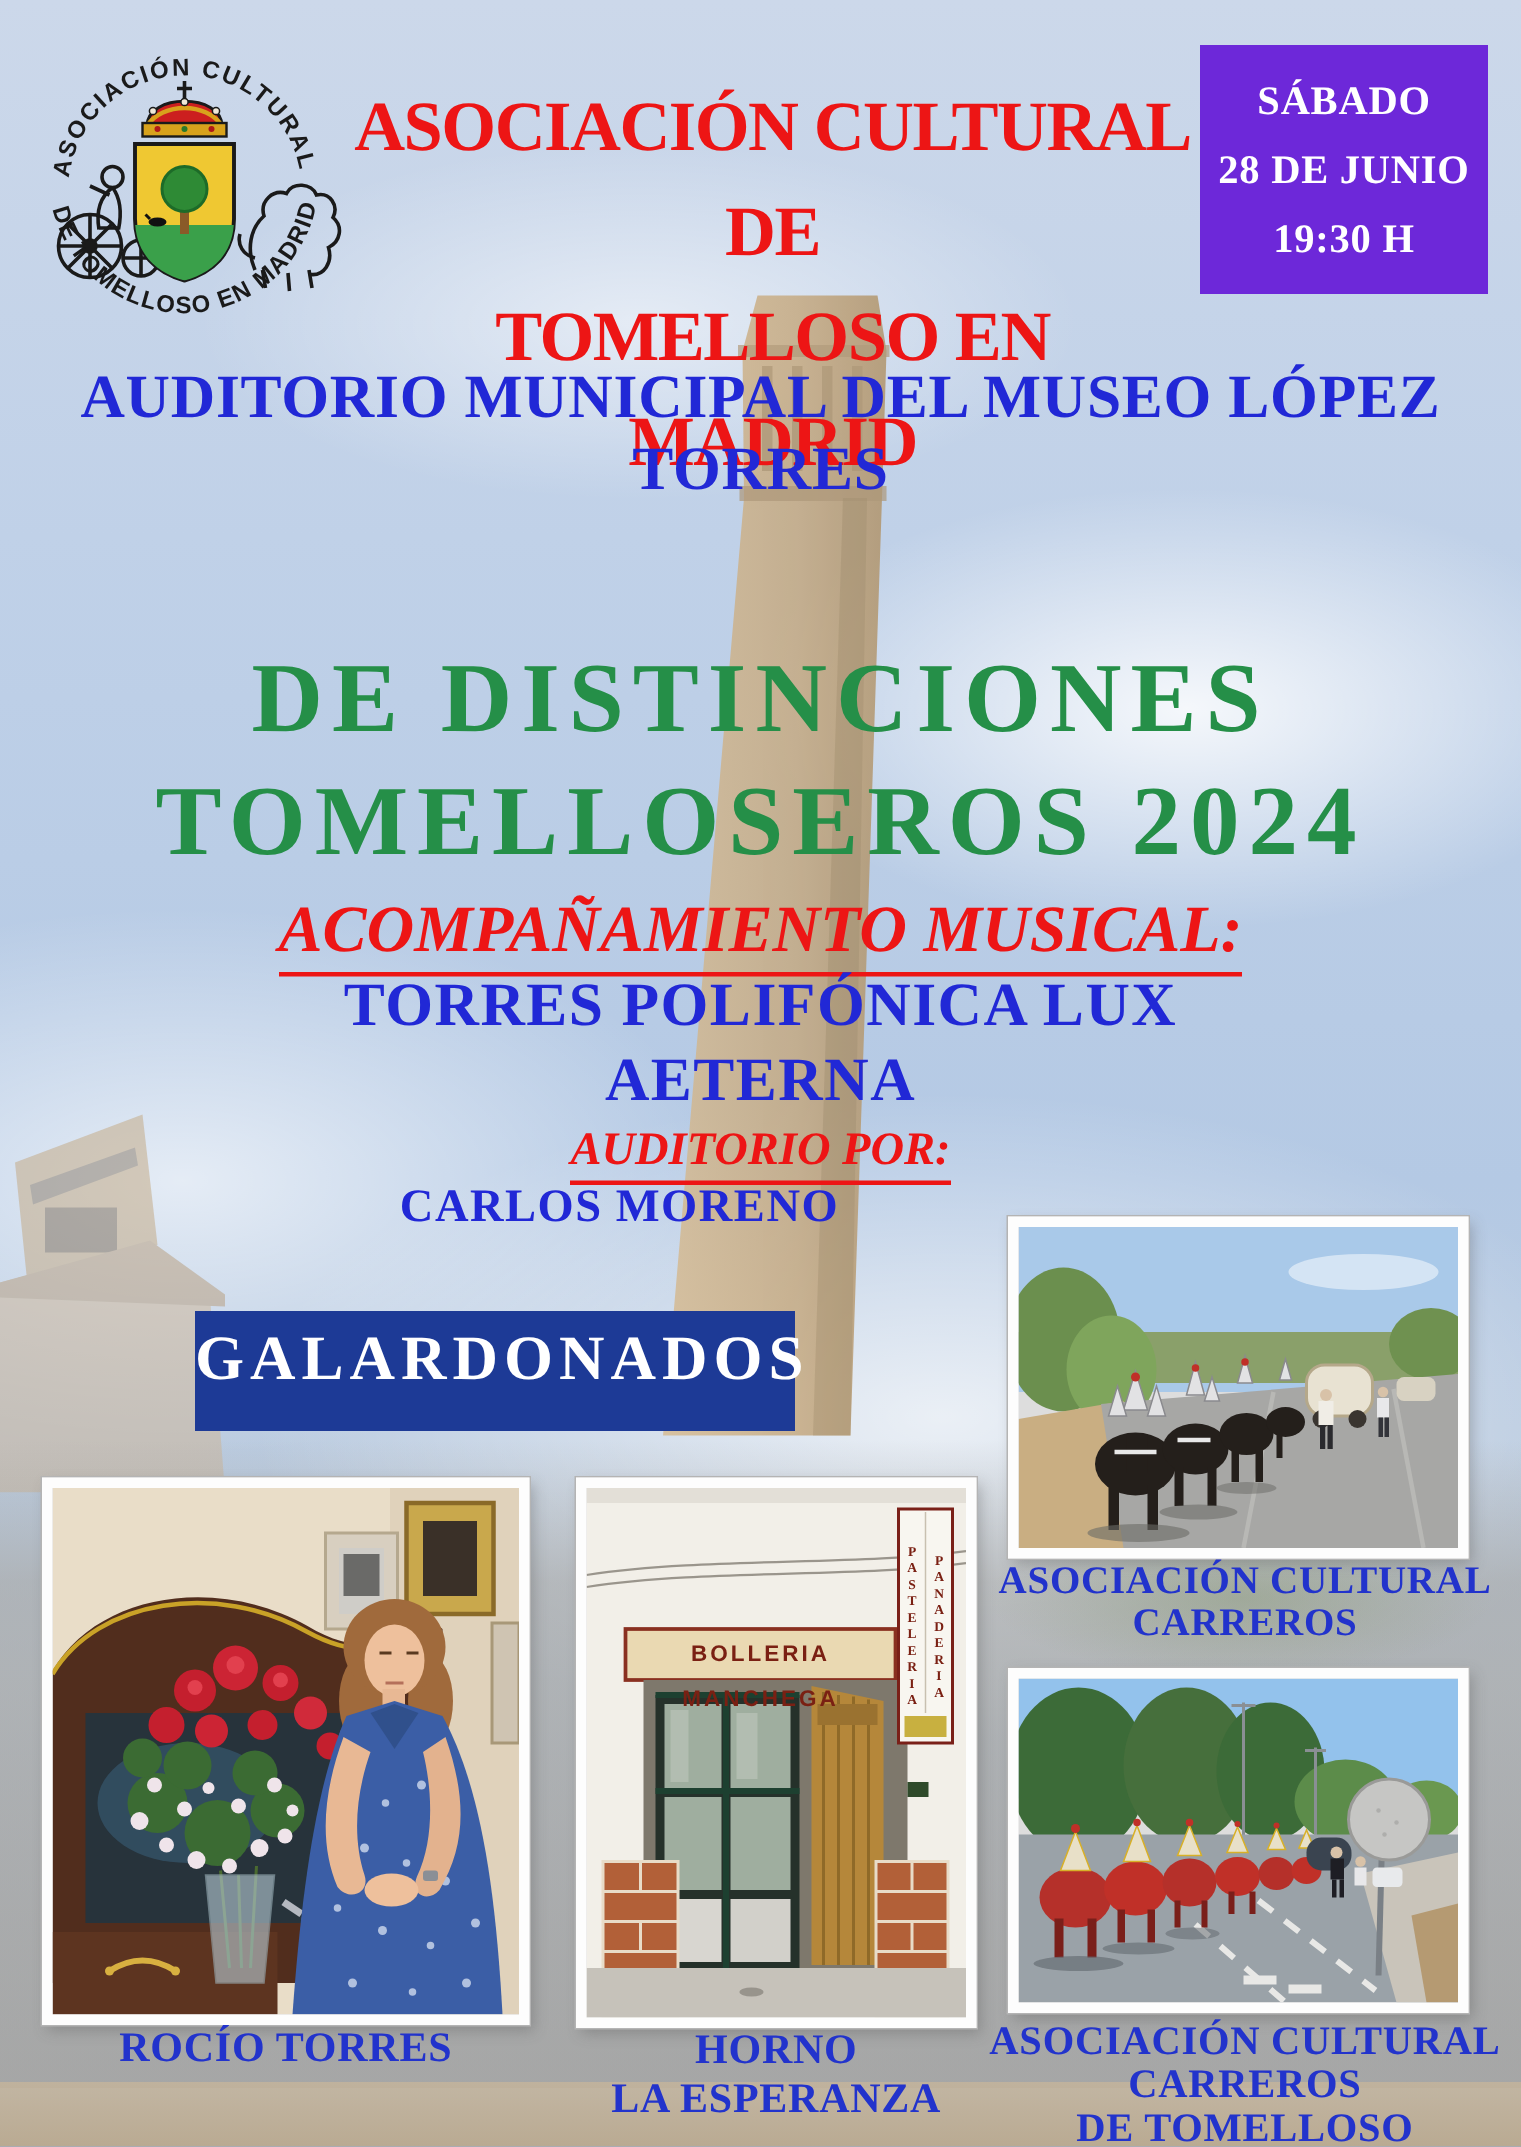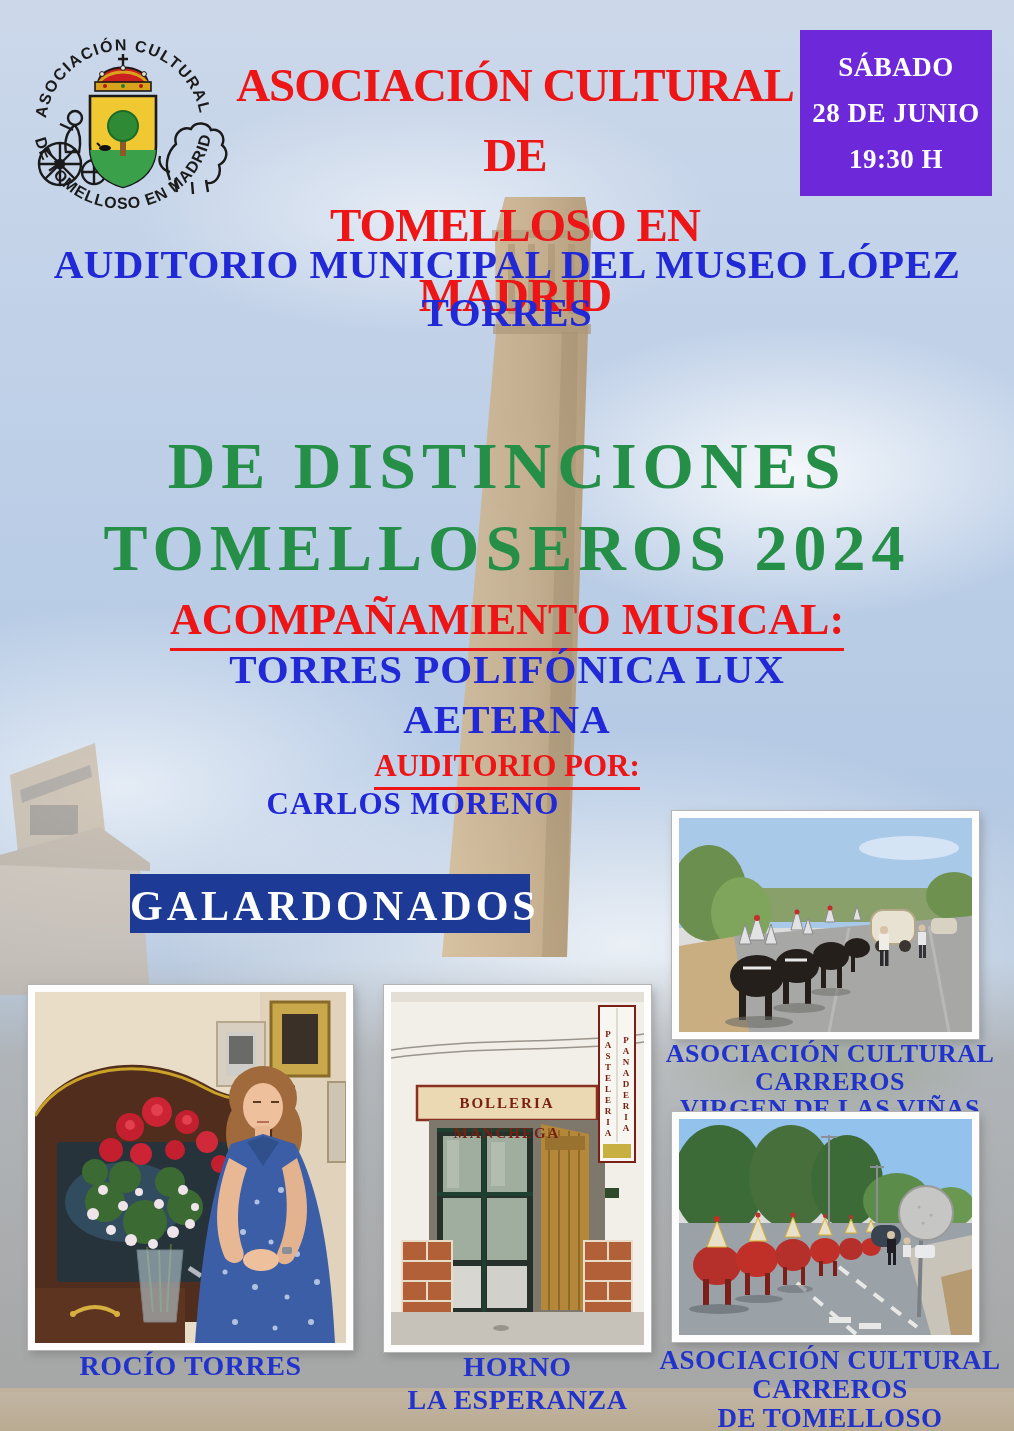--- a/index.html
+++ b/index.html
@@ -26,35 +26,35 @@
     color:#ed1515;letter-spacing:-1px;}
   .date-box{left:800px;top:30px;width:192px;height:166px;background:#6d28d9;
     color:#fff;padding-top:14px;box-sizing:border-box;}
   .date-box div{font-size:27px;line-height:46px;letter-spacing:.5px;}
   .venue{left:0;top:240px;width:1014px;font-size:41px;color:#2128d6;letter-spacing:.5px;}
   .gala-line{left:0;width:1014px;font-size:66px;color:#258f48;letter-spacing:6px;}
   .musical-label{left:0;top:594px;width:1014px;font-size:44px;color:#ed1515;}
   .musical-line{left:0;width:1014px;font-size:41px;color:#2128d6;letter-spacing:1px;}
   .presenter-label{left:0;top:748px;width:1014px;font-size:31px;color:#ed1515;}
   .presenter-name{left:0;top:786px;width:826px;font-size:31px;color:#2128d6;letter-spacing:1px;}
-  .u-red{display:inline-block;border-bottom:3px solid #ed1515;padding-bottom:3px;}
-  .banner{left:130px;top:874px;width:400px;height:59px;background:#1d3a96;
+  .u-red{display:inline-block;border-bottom:3px solid #ed1515;padding-bottom:3px;font-style:italic;}
+  .banner{left:130px;top:874px;width:400px;height:80px;background:#1d3a96;
     color:#fff;font-size:42px;line-height:64px;letter-spacing:4px;}
   
   .photo{position:absolute;margin:0;padding:0;border:7px solid #fdfdfd;
     box-shadow:0 0 0 1px #b4b4b4, 3px 4px 9px rgba(80,80,80,.35);overflow:hidden;background:#ddd;}
   .photo svg{display:block;}
   .caption{position:absolute;color:#2233cc;font-weight:bold;text-align:center;
     font-family:"Liberation Serif",serif;letter-spacing:.5px;}
   .cap-lh27 div{line-height:27.5px;}
   .cap-lh29 div{line-height:29px;}
   
   .fascia{position:absolute;left:28px;top:96px;width:176px;height:30px;line-height:30px;
     text-align:center;color:#7a2013;font-weight:bold;font-size:15px;letter-spacing:2px;
-    font-family:Liberation Serif, serif;}
+    font-family:Liberation Sans, sans-serif;}
   .vsign{position:absolute;top:18px;height:148px;width:16px;writing-mode:vertical-rl;
     text-orientation:upright;font-family:"Liberation Serif",serif;font-weight:bold;
     font-size:9px;color:#7a2013;letter-spacing:1px;line-height:16px;text-align:center;}
 </style>
 </head>
 <body>
 
 <div class="poster">
 
   <div class="sky"></div>
@@ -417,21 +417,20 @@
         <circle cx="243" cy="110" r="3.5" fill="#d8c2a8"></circle>
           <rect x="239" y="114" width="8" height="13" fill="#e8e8ea"></rect>
         <rect x="240" y="127" width="3" height="13" fill="#33343a"></rect>
           <rect x="244" y="127" width="3" height="13" fill="#33343a"></rect>
       </g>
     </svg>
   </figure>
   <div class="caption cap-lh27" style="left:655px;top:1040px;width:350px;font-size:26px;">
     <div>ASOCIACIÓN CULTURAL</div>
     <div>CARREROS</div>
-    <div>VIRGEN DE LAS VIÑAS</div>
   </div>
 
   <figure class="photo" style="left:672px;top:1112px;width:293px;height:216px;">
     <svg width="293" height="216" viewBox="0 0 293 216">
       <rect width="293" height="80" fill="#93c2ec"></rect>
       <g>
         <ellipse cx="40" cy="62" rx="46" ry="56" fill="#3c6b38"></ellipse>
         <ellipse cx="112" cy="58" rx="42" ry="52" fill="#466f3c"></ellipse>
         <ellipse cx="168" cy="62" rx="36" ry="46" fill="#3c6b38"></ellipse>
         <ellipse cx="218" cy="82" rx="34" ry="28" fill="#5c8c4a"></ellipse>

